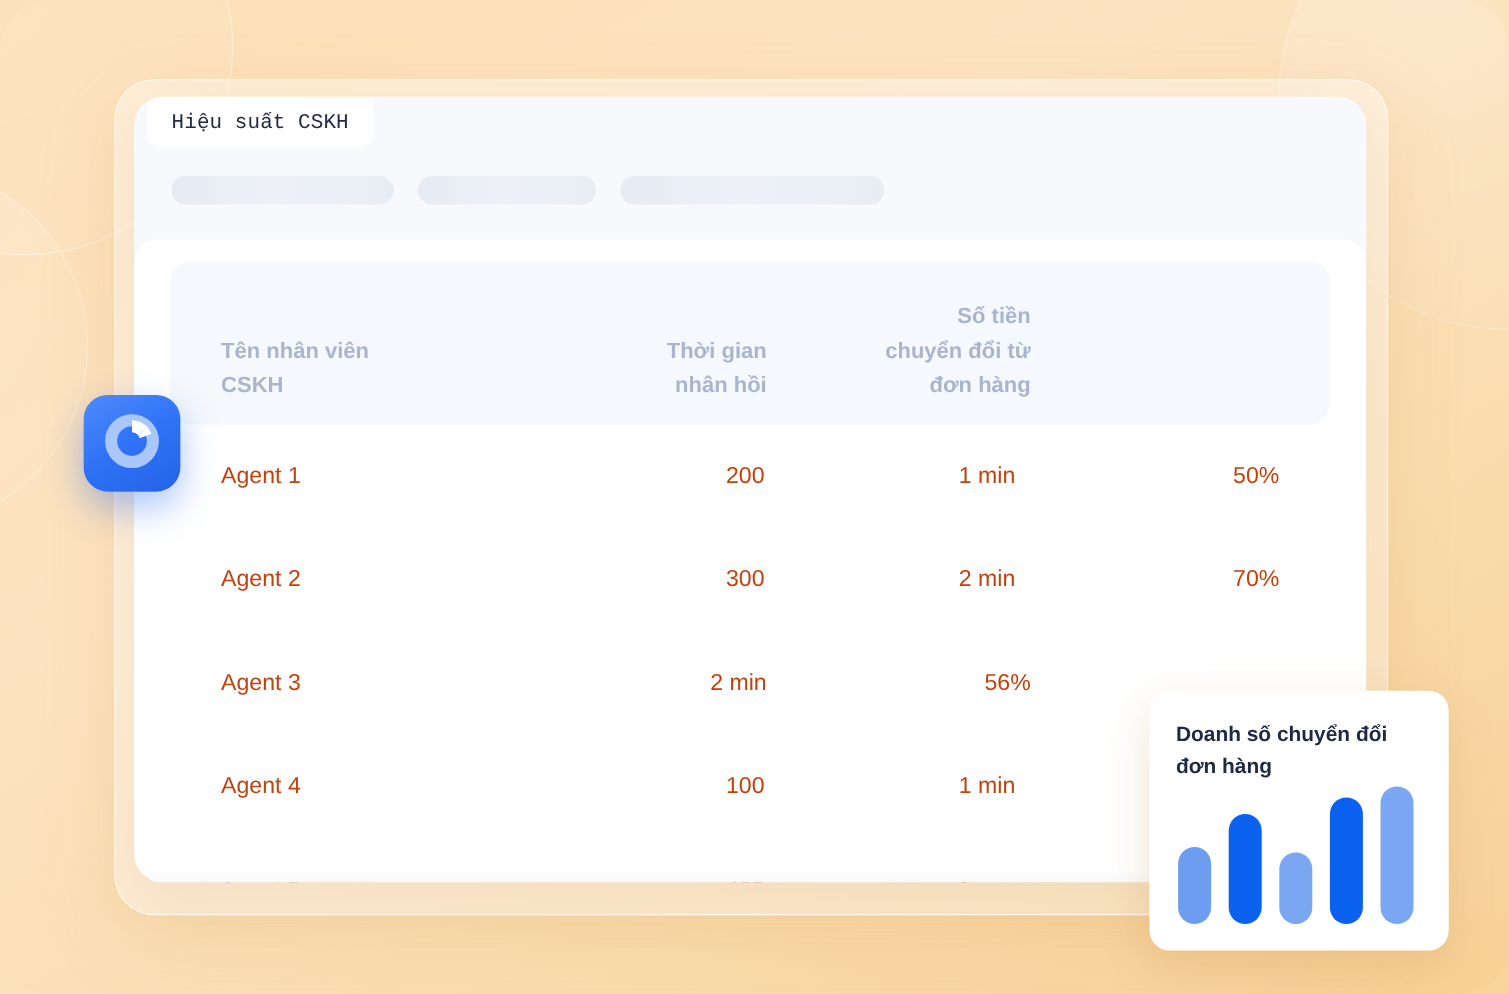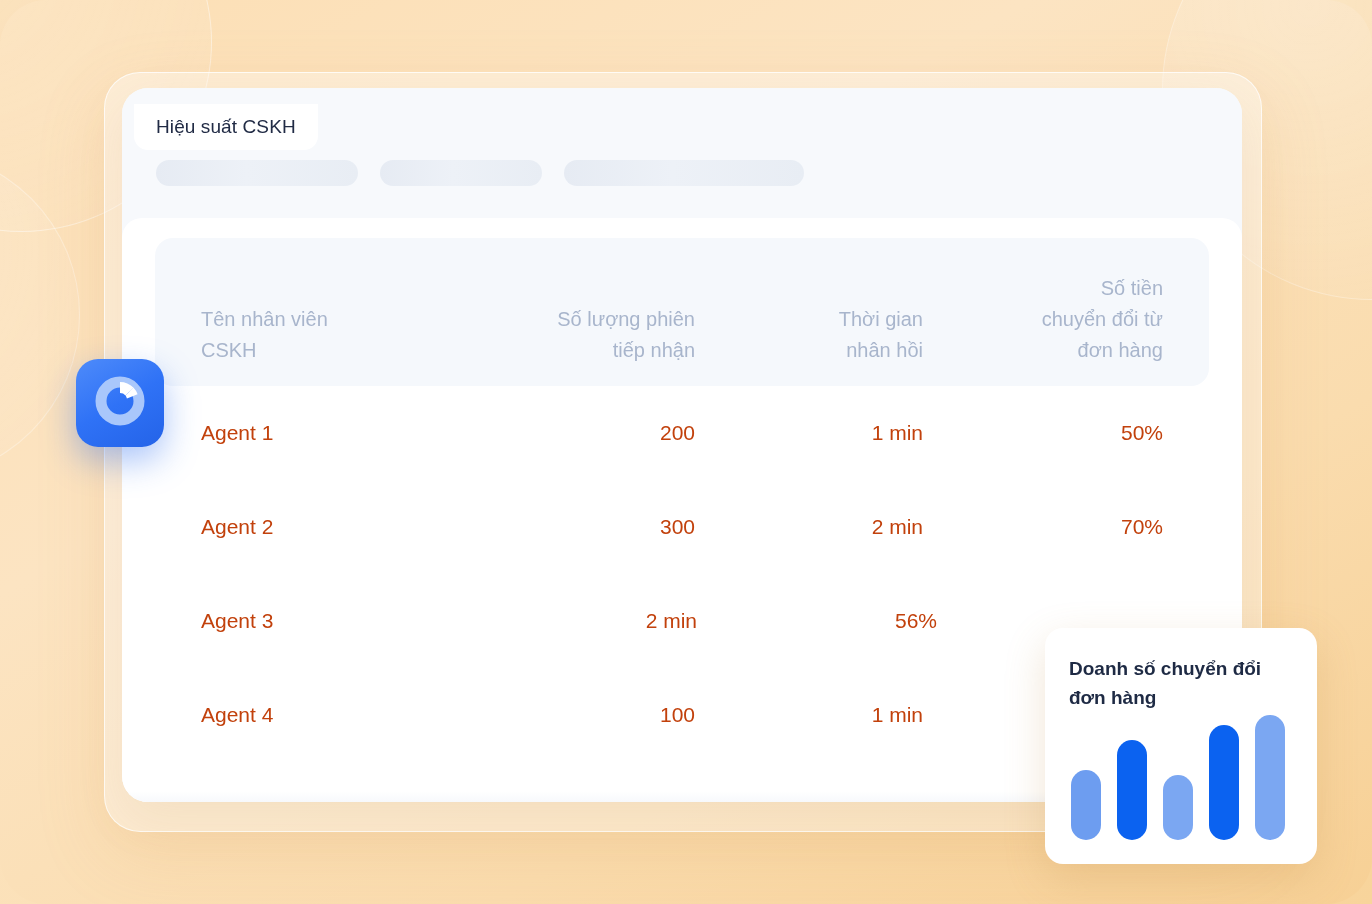--- a/index.html
+++ b/index.html
@@ -57,23 +57,24 @@
 
   
   .window-header {
     position: absolute;
     left: 0; top: 0;
     width: 100%; height: 130px;
     background: #F7F9FC;
   }
   .tab-strip {
     position: absolute;
-    left: 12px; top: 16px;
+    left: 12px; top: 0;
     display: flex;
     align-items: flex-start;
+    font-family: Liberation Mono, monospace;
   }
   .tab {
     height: 46px;
     padding: 0 22px;
     display: flex;
     align-items: center;
     background: #FFFFFF;
     border-radius: 0 0 14px 14px;
     font-size: 19px;
     color: #212B45;
@@ -116,21 +117,21 @@
     align-items: flex-end;
     height: 148px;
     padding: 0 46px 20px 46px;
     background: #F5F8FC;
     border-radius: 18px;
   }
   .th {
     font-size: 20px;
     line-height: 31px;
     color: #A8B5CC;
-    font-weight: 400;
+    font-weight: 700;
     white-space: pre-line;
   }
   .col-name  { width: 268px; text-align: left; }
   .col-count { width: 226px; text-align: right; }
   .col-time  { width: 228px; text-align: right; }
   .col-money { width: 240px; text-align: right; }
 
   .tbody { margin-top: 0; }
   .trow {
     display: flex;
@@ -223,22 +224,20 @@
         <div class="skeleton-pill p3"></div>
       </div>
     </div>
 
     <div class="window-body">
       <div class="table">
 
         <div class="thead">
           <div class="th col-name">Tên nhân viên
 CSKH</div>
-          <div class="th col-count">Số lượng phiên
-tiếp nhận</div>
           <div class="th col-time">Thời gian
 nhân hồi</div>
           <div class="th col-money">Số tiền
 chuyển đổi từ
 đơn hàng</div>
         </div>
 
         <div class="tbody">
           <div class="trow">
             <div class="td col-name">Agent 1</div>

